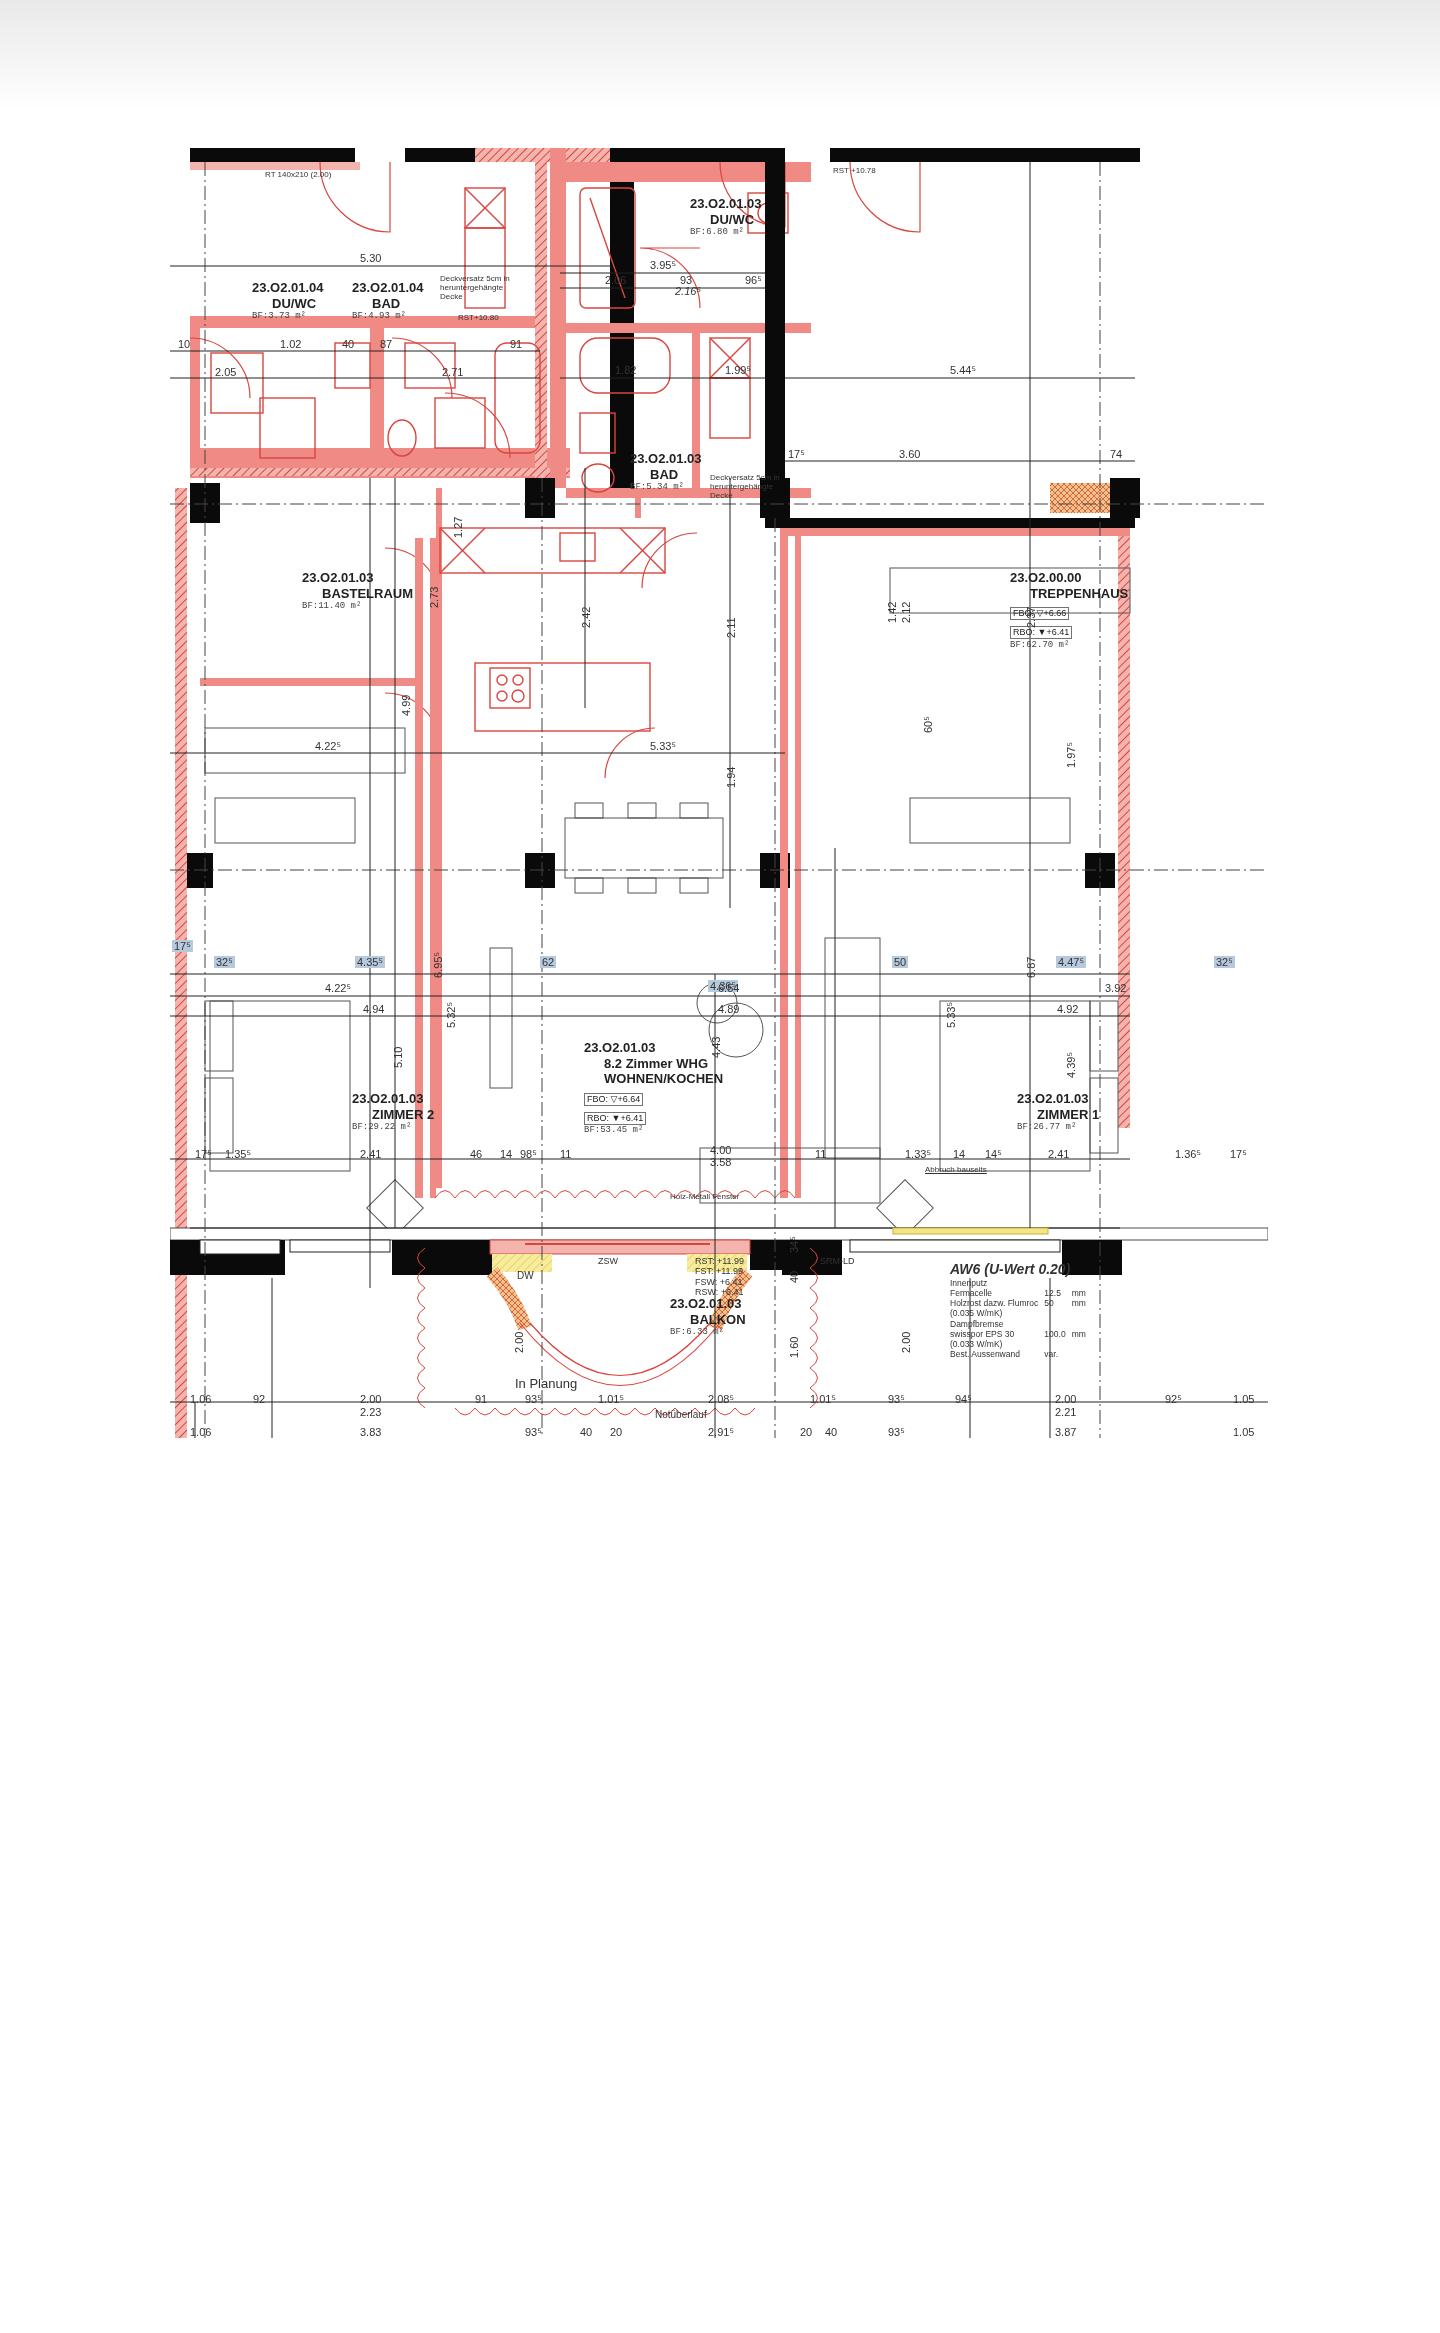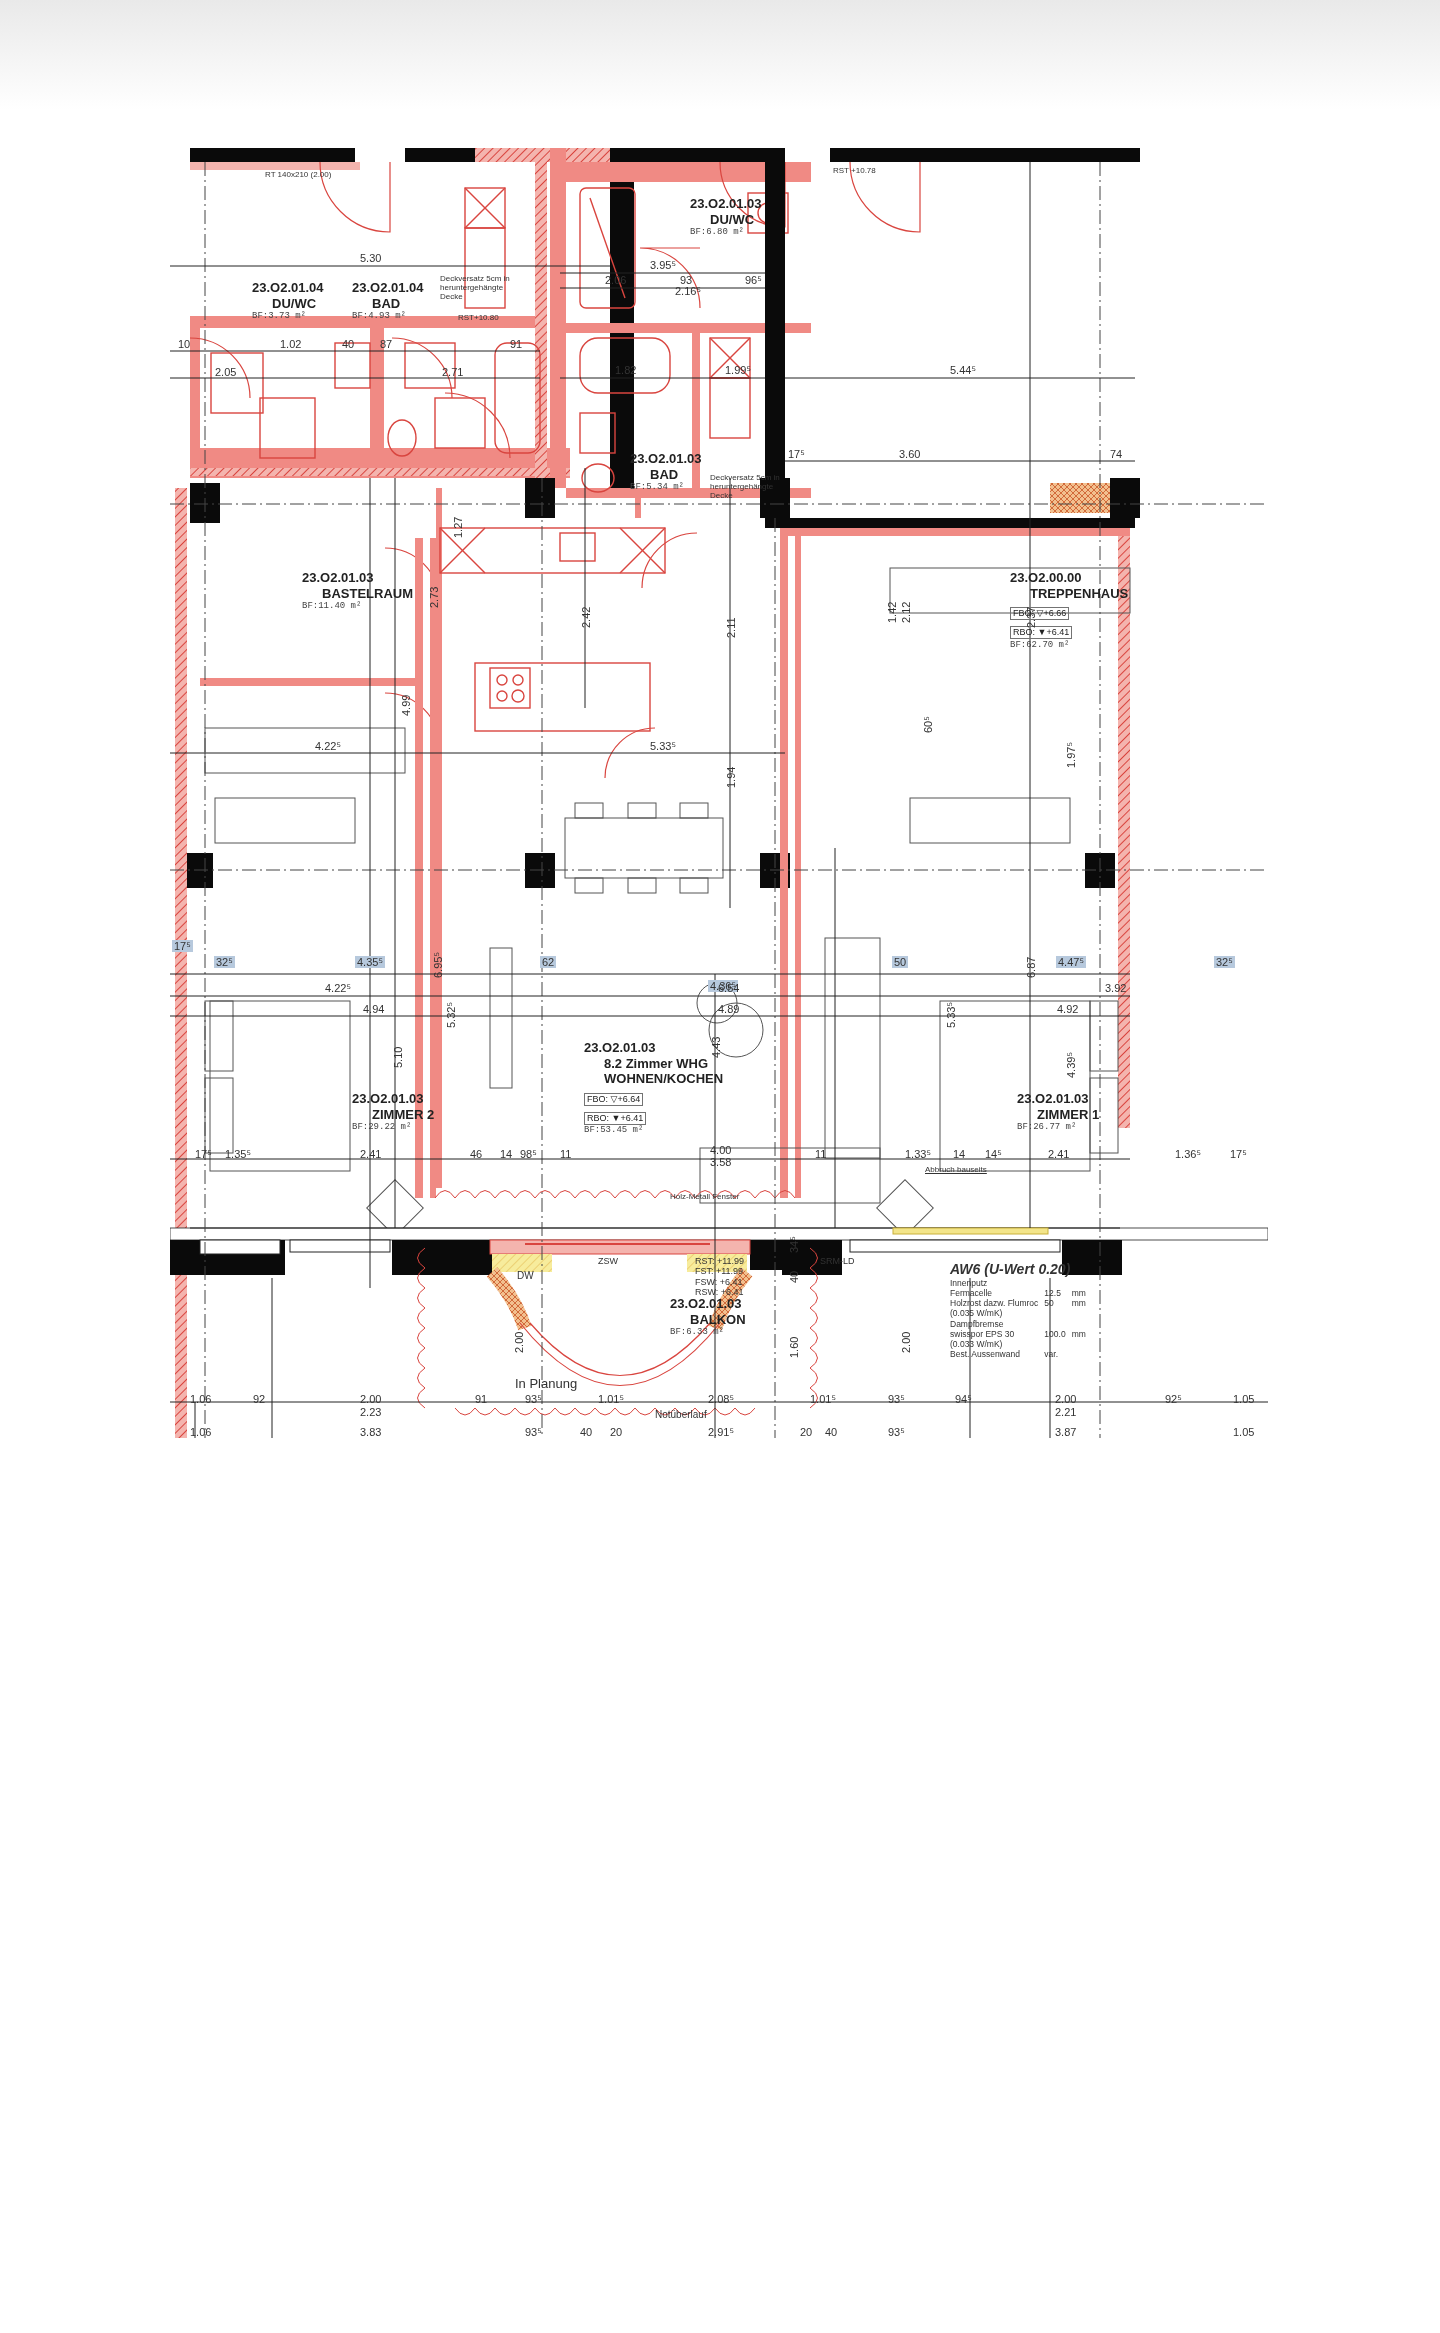--- a/index.html
+++ b/index.html
@@ -319,21 +319,21 @@
   <div class="note" style="left:540px;top:325px;width:80px;">Deckversatz 5cm in heruntergehängte Decke</div>
   <div class="note red" style="left:95px;top:22px;">RT 140x210 (2.00)</div>
   <div class="note red" style="left:663px;top:18px;">RST +10.78</div>
   <div class="note red" style="left:288px;top:165px;">RST+10.80</div>
 
   <div class="dim" style="left:190px;top:104px;">5.30</div>
   <div class="dim" style="left:480px;top:111px;">3.95⁵</div>
   <div class="dim" style="left:435px;top:126px;">2.06</div>
   <div class="dim" style="left:510px;top:126px;">93</div>
   <div class="dim" style="left:575px;top:126px;">96⁵</div>
-  <div class="dim" style="left:505px;top:137px;">2.16⁵</div>
+  <div class="dim" style="left:505px;top:137px;font-style:italic;">2.16⁵</div>
   <div class="dim" style="left:445px;top:216px;">1.82</div>
   <div class="dim" style="left:555px;top:216px;">1.99⁵</div>
   <div class="dim" style="left:780px;top:216px;">5.44⁵</div>
   <div class="dim" style="left:729px;top:300px;">3.60</div>
   <div class="dim" style="left:940px;top:300px;">74</div>
   <div class="dim" style="left:618px;top:300px;">17⁵</div>
   <div class="dim" style="left:45px;top:218px;">2.05</div>
   <div class="dim" style="left:272px;top:218px;">2.71</div>
   <div class="dim" style="left:110px;top:190px;">1.02</div>
   <div class="dim" style="left:172px;top:190px;">40</div>

